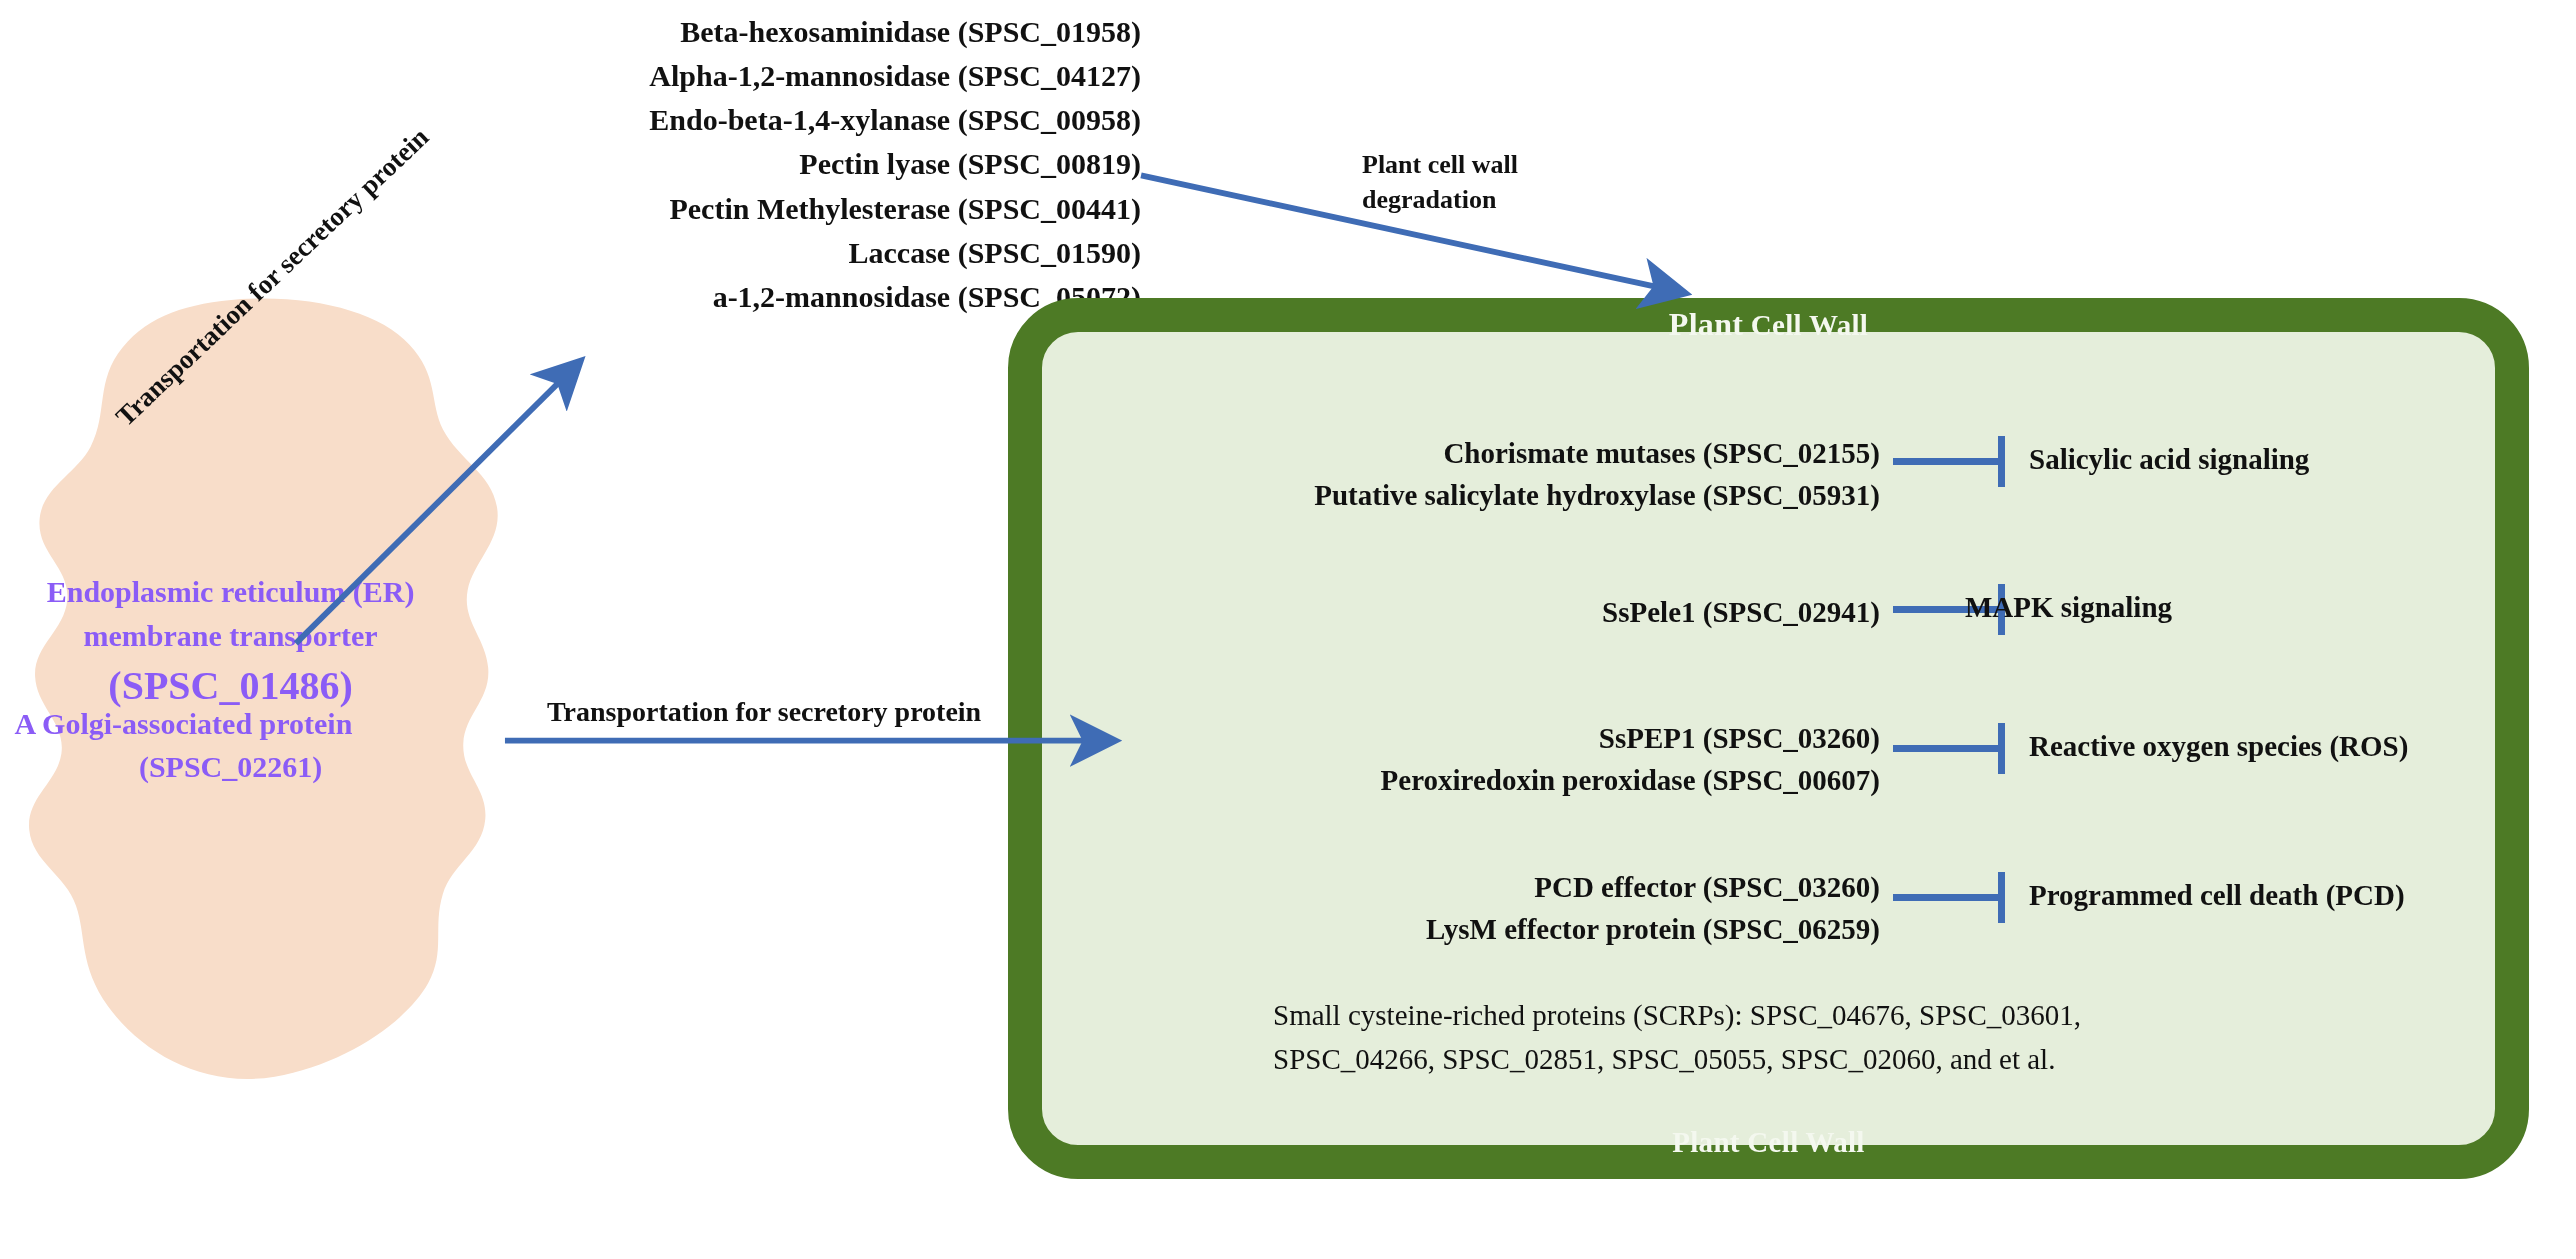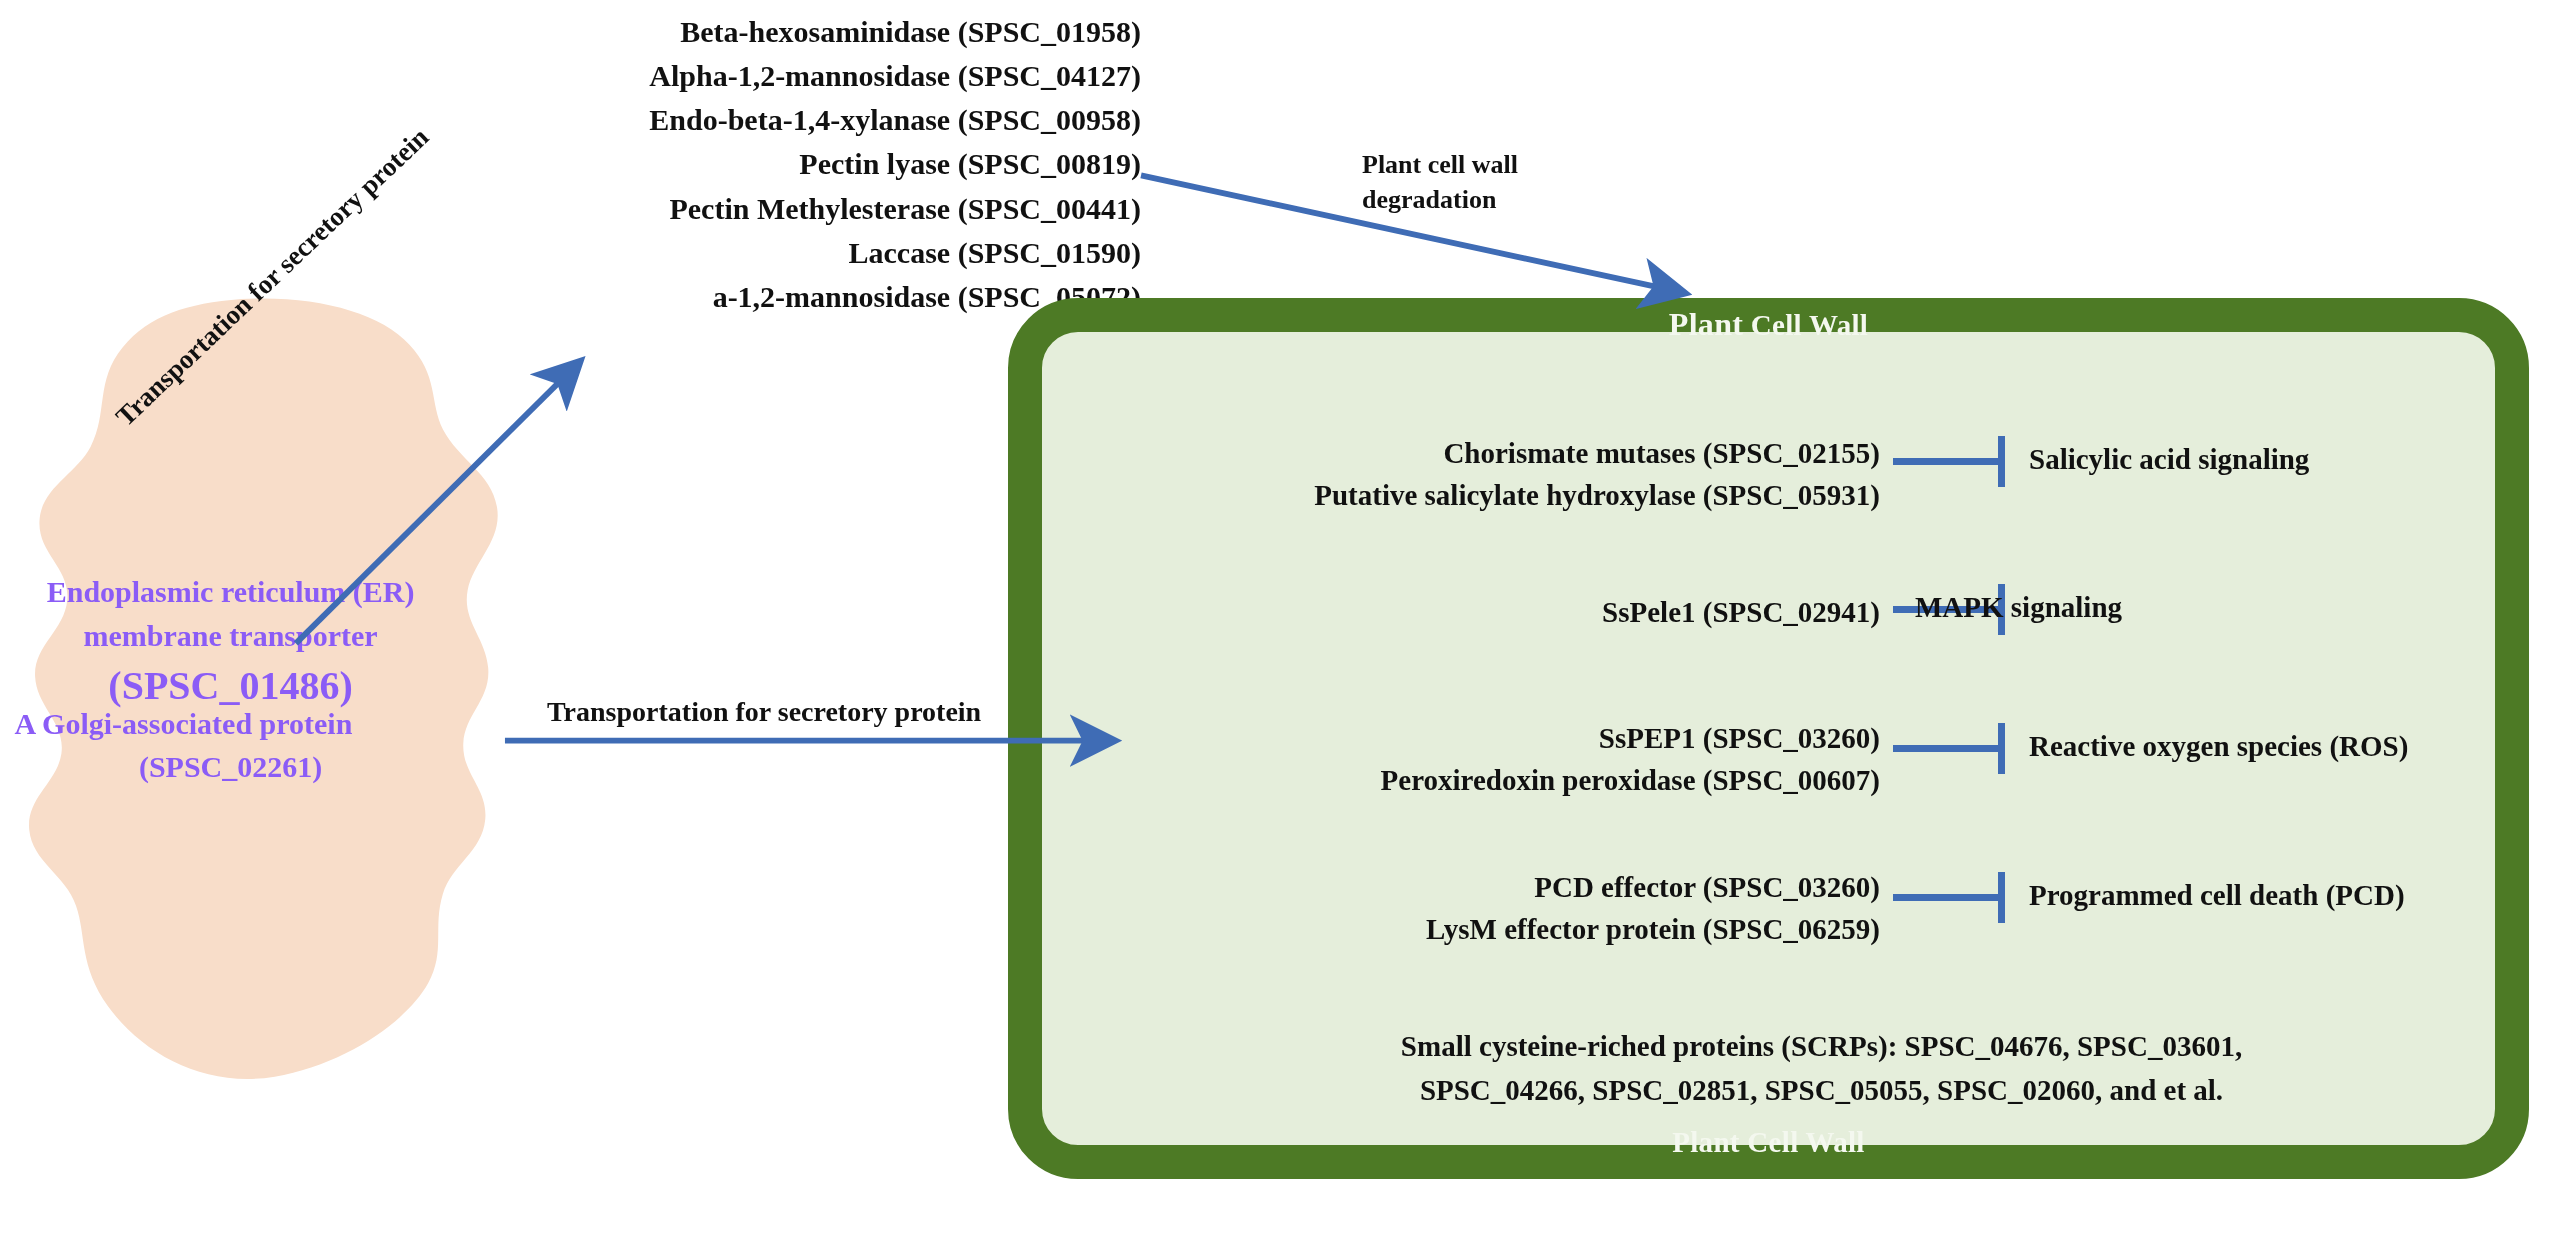--- a/index.html
+++ b/index.html
@@ -98,27 +98,26 @@
   }
   .inhib-bar{
     position:absolute;
     width:6.6px;
     background:#3f6cb5;
   }
 
   .scrp-block{
     position:absolute;
     left:1273px;
-    top:1025px;
+    top:994px;
     width:1097px;
     font-size:29px;
-    font-weight:bold;
+    font-weight:normal;
     line-height:1.5;
     white-space:nowrap;
-    text-align:center;
   }
 
   
   #arrow-diagonal, #arrow-horizontal, #arrow-degrade{
     position:absolute;
     overflow:visible;
   }
 
   .arrow-label{
     position:absolute;
@@ -208,21 +207,21 @@
   </div>
   <div class="inhib" style="left:1893px;top:458px;width:108px;"></div>
   <div class="inhib-bar" style="left:1998px;top:436px;height:51px;"></div>
   <div class="eff-target" style="left:2029px;top:443px;">Salicylic acid signaling</div>
 
   <div class="eff-left" style="left:1185px;top:591px;width:695px;">
     <div><span class="ital">SsPele1</span> (SPSC_02941)</div>
   </div>
   <div class="inhib" style="left:1893px;top:606px;width:108px;"></div>
   <div class="inhib-bar" style="left:1998px;top:584px;height:51px;"></div>
-  <div class="eff-target" style="left:1915px;top:591px;">MAPK signaling</div>
+  <div class="eff-target" style="left:1965px;top:591px;">MAPK signaling</div>
 
   <div class="eff-left" style="left:1185px;top:717px;width:695px;">
     <div><span class="ital">SsPEP1</span> (SPSC_03260)</div>
     <div>Peroxiredoxin peroxidase (SPSC_00607)</div>
   </div>
   <div class="inhib" style="left:1893px;top:745px;width:108px;"></div>
   <div class="inhib-bar" style="left:1998px;top:723px;height:51px;"></div>
   <div class="eff-target" style="left:2029px;top:730px;">Reactive oxygen species (ROS)</div>
 
   <div class="eff-left" style="left:1185px;top:866px;width:695px;">

